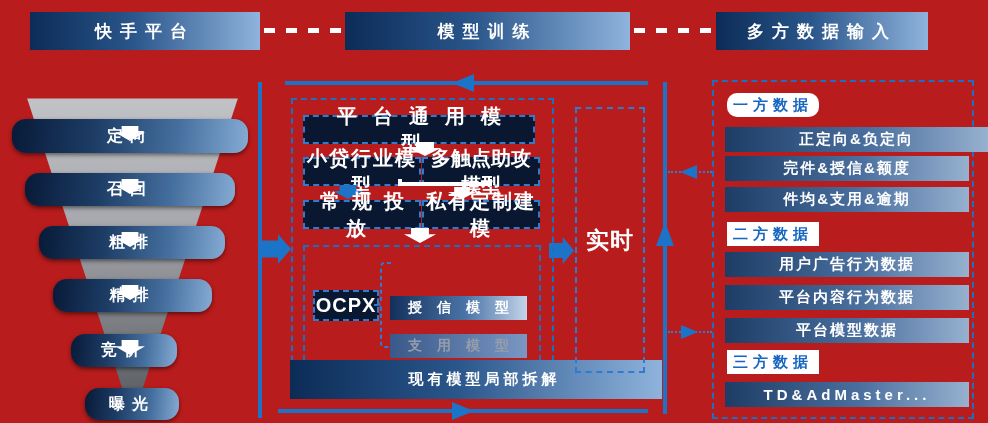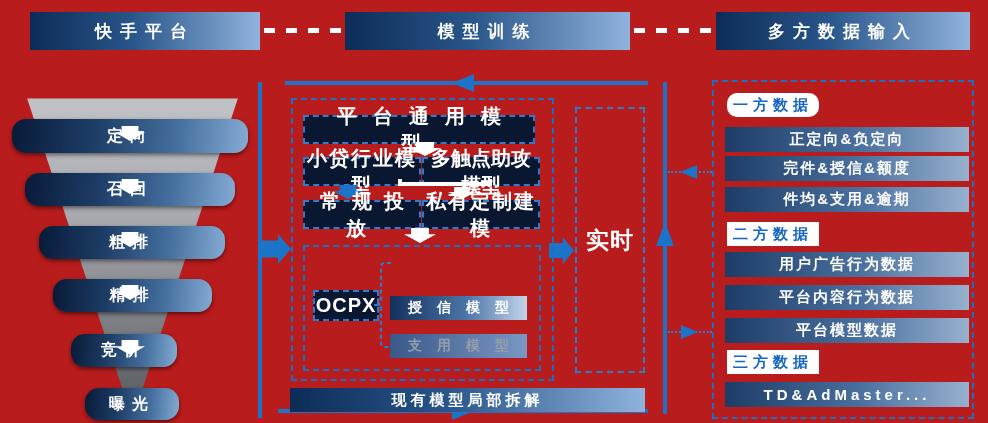--- a/index.html
+++ b/index.html
@@ -92,21 +92,21 @@
 <div class="canvas">
 
   <div class="abs flex header-bar" style="left:30px;top:12px;width:230px;height:38px;">
     <span>快手平台</span>
   </div>
   <div class="abs hdash" style="left:264px;top:28px;width:80px;"></div>
   <div class="abs flex header-bar" style="left:345px;top:12px;width:285px;height:38px;">
     <span>模型训练</span>
   </div>
   <div class="abs hdash" style="left:634px;top:28px;width:80px;"></div>
-  <div class="abs flex header-bar" style="left:716px;top:12px;width:254px;height:38px;">
+  <div class="abs flex header-bar" style="left:716px;top:12px;width:212px;height:38px;">
     <span>多方数据输入</span>
   </div>
 
   <div class="abs" style="left:10px;top:85px;width:245px;height:338px;">
     <div class="abs funnel-tri" style="left:0;top:0;width:245px;height:338px;"></div>
 
     <div class="abs flex funnel-bar" style="left:2px;top:2px;width:236px;height:34px;">
       <span>定向</span>
     </div>
     <div class="abs down-arrow white" style="left:105px;top:41px;width:30px;height:15px;"></div>
@@ -180,39 +180,39 @@
   <svg class="abs" style="left:373px;top:257px;" width="18" height="96" viewBox="0 0 18 96">
     <path d="M18 6 H12 Q8 6 8 10 V44 Q8 48 4 48 H1 M1 48 H4 Q8 48 8 52 V86 Q8 90 12 90 H18" fill="none" stroke="#2d7ccf" stroke-width="2" stroke-dasharray="4 3"></path>
   </svg>
   <div class="abs flex ocpx-bar" style="left:390px;top:296px;width:137px;height:24px;">
     <span>授信模型</span>
   </div>
   <div class="abs flex ocpx-bar muted" style="left:390px;top:334px;width:137px;height:24px;">
     <span>支用模型</span>
   </div>
 
-  <div class="abs flex grad-bar" style="left:290px;top:388px;width:355px;height:24px;">
+  <div class="abs flex grad-bar" style="left:290px;top:360px;width:355px;height:39px;padding-left:17px;">
     <span>现有模型局部拆解</span>
   </div>
 
   <div class="abs flex realtime" style="left:575px;top:107px;width:66px;height:262px;">
     <span>实时</span>
   </div>
 
   <div class="abs dotline" style="left:668px;top:171px;width:44px;"></div>
   <div class="abs tri-left-sm" style="left:680px;top:165px;"></div>
   <div class="abs dotline" style="left:668px;top:331px;width:44px;"></div>
   <div class="abs tri-right-sm" style="left:681px;top:325px;"></div>
 
   <div class="abs dash-box" style="left:712px;top:80px;width:258px;height:335px;"></div>
 
   <div class="abs flex tag" style="left:727px;top:93px;width:92px;height:24px;border-radius:10px;">
     <span>一方数据</span>
   </div>
-  <div class="abs flex row-bar" style="left:725px;top:127px;width:244px;height:25px;">
+  <div class="abs flex row-bar" style="left:725px;top:127px;width:263px;height:25px;">
     <span>正定向&amp;负定向</span>
   </div>
   <div class="abs flex row-bar" style="left:725px;top:156px;width:244px;height:25px;">
     <span>完件&amp;授信&amp;额度</span>
   </div>
   <div class="abs flex row-bar" style="left:725px;top:187px;width:244px;height:25px;">
     <span>件均&amp;支用&amp;逾期</span>
   </div>
 
   <div class="abs flex tag" style="left:727px;top:222px;width:92px;height:24px;">

